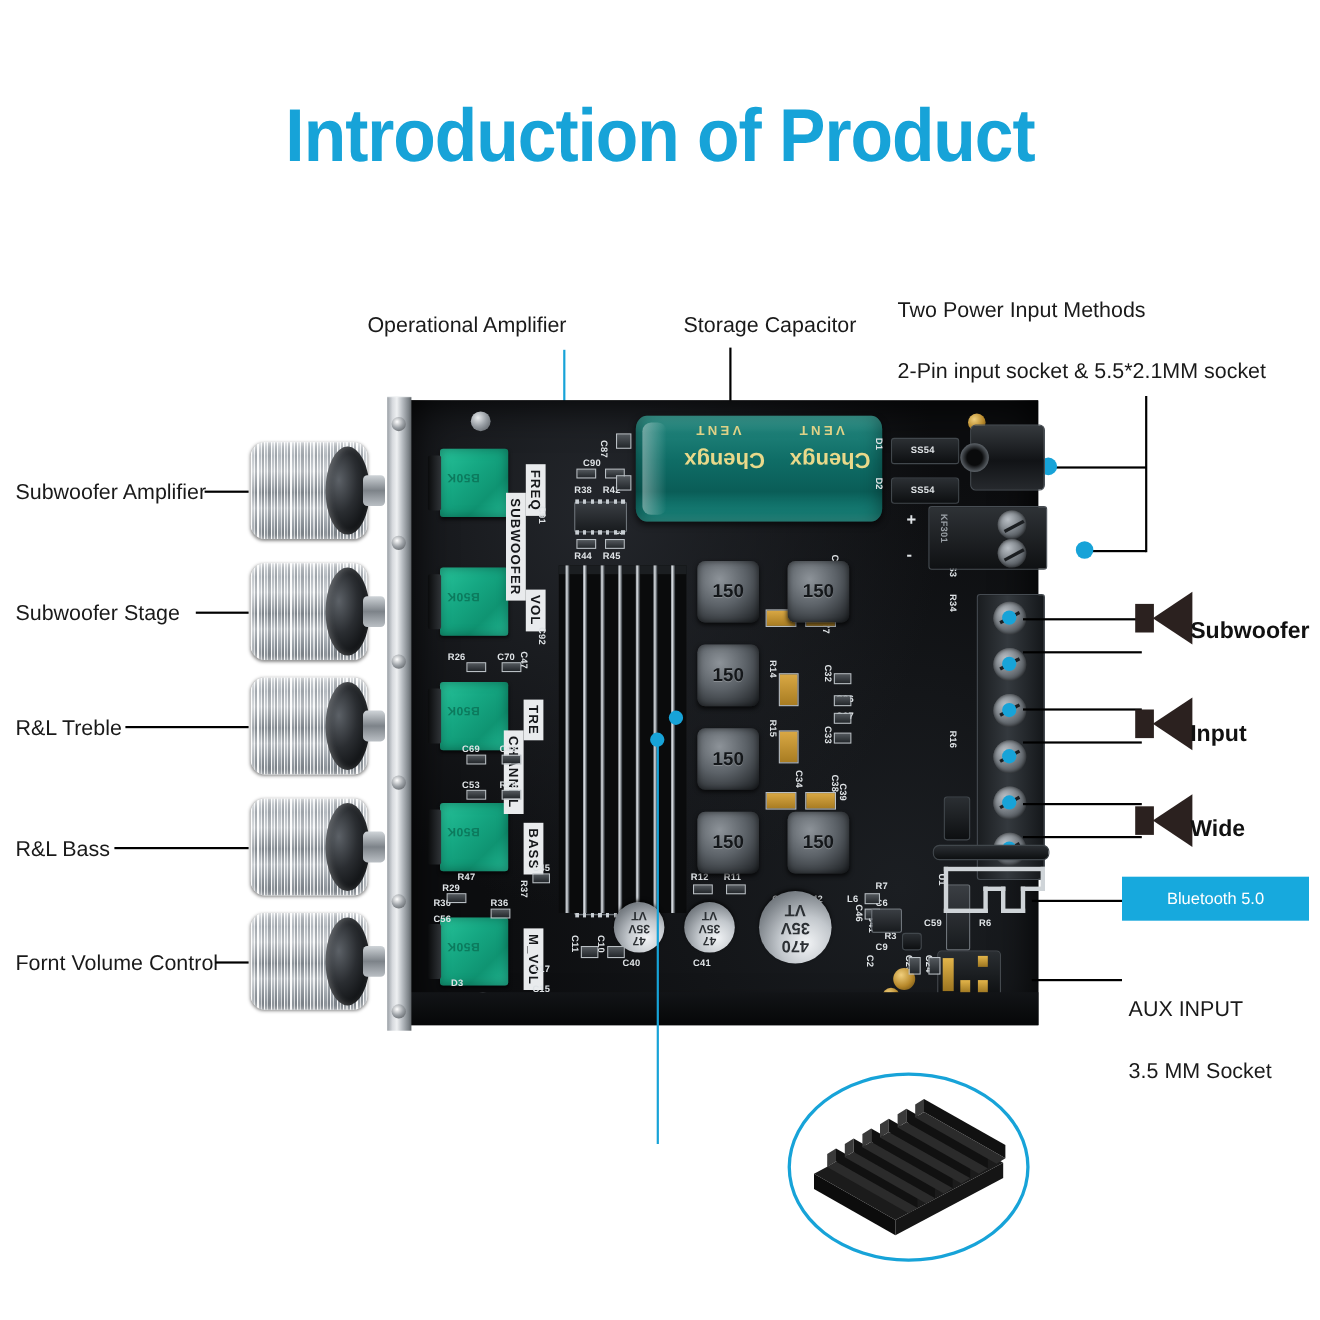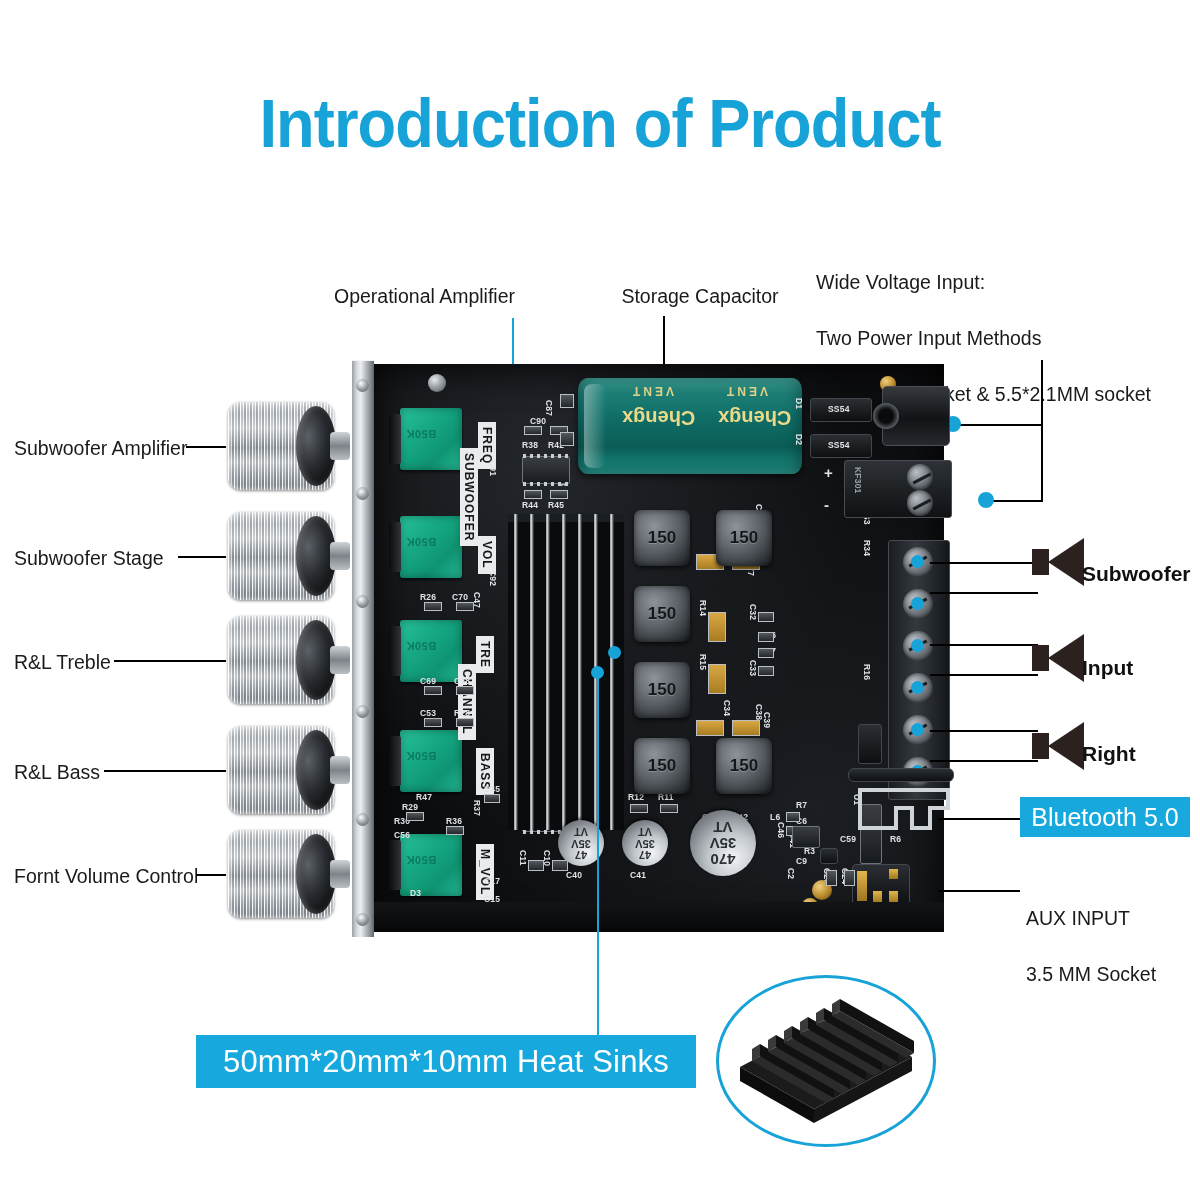--- a/index.html
+++ b/index.html
@@ -19,21 +19,21 @@
 
   
   .lineH{position:absolute;background:#000;height:2px;}
   .lineV{position:absolute;background:#000;width:2px;}
   .lineV.blue{background:#17a3d8;}
   .dot{position:absolute;width:16px;height:16px;border-radius:50%;
        background:#17a3d8;}
   .dot.sm{width:13px;height:13px;}
 
   
-  .badge{position:absolute;background:#17a9dd;color:#fff;font-size:25px;
+  .badge{position:absolute;background:#17a9dd;color:#fff;font-size:15px;
          display:flex;align-items:center;justify-content:center;}
   #heatsink-badge{font-size:31px;letter-spacing:.2px;}
 
   
   .spk{position:absolute;}
   .spk .body{position:absolute;left:0;top:11px;width:17px;height:26px;
              background:#2b211f;}
   .spk .cone{position:absolute;left:16px;top:0;width:0;height:0;
              border-top:24px solid transparent;border-bottom:24px solid transparent;
              border-right:36px solid #2b211f;}
@@ -202,21 +202,20 @@
   <div class="dot sm" style="left:465px;top:483px;"></div>
   <div class="dot sm" style="left:465px;top:600px;"></div>
 
   <div class="callout" style="left:585px;top:254px;width:230px;text-align:center;">
     <div>Storage Capacitor</div>
   </div>
   <div class="lineV" style="left:663px;top:316px;height:78px;"></div>
   <div class="dot sm" style="left:657px;top:388px;"></div>
 
   <div class="callout" style="left:816px;top:240px;width:380px;text-align:left;">
-    <div>Wide Voltage Input:</div>
     <div>Two Power Input Methods</div>
     <div>2-Pin input socket &amp; 5.5*2.1MM socket</div>
   </div>
 
   <div class="lineV" style="left:1041px;top:360px;height:142px;"></div>
   <div class="lineH" style="left:960px;top:424px;width:82px;"></div>
   <div class="lineH" style="left:988px;top:500px;width:54px;"></div>
   <div class="dot" style="left:945px;top:416px;"></div>
   <div class="dot" style="left:978px;top:492px;"></div>
 
@@ -300,21 +299,21 @@
       <div class="ref rot" style="left:126px;top:96px;">C91</div>
       <div class="ref" style="left:150px;top:136px;">R44</div>
       <div class="ref" style="left:176px;top:136px;">R45</div>
       <div class="ref" style="left:142px;top:152px;">C96</div>
       <div class="ref" style="left:142px;top:166px;">C95</div>
       <div class="ref" style="left:148px;top:190px;">R39</div>
       <div class="ref" style="left:174px;top:190px;">C93</div>
       <div class="ref rot" style="left:126px;top:206px;">C92</div>
       <div class="ref rot" style="left:196px;top:106px;">R43</div>
       <div class="ref rot" style="left:196px;top:212px;">R41</div>
-      <div class="ref" style="left:48px;top:228px;">R26</div>
+      <div class="ref" style="left:35px;top:228px;">R26</div>
       <div class="ref" style="left:80px;top:228px;">C70</div>
       <div class="ref rot" style="left:110px;top:228px;">C47</div>
       <div class="ref" style="left:148px;top:248px;">R10</div>
       <div class="ref" style="left:148px;top:272px;">C94</div>
       <div class="ref" style="left:146px;top:294px;">R25</div>
       <div class="ref" style="left:174px;top:294px;">C51</div>
       <div class="ref" style="left:146px;top:352px;">R23</div>
       <div class="ref" style="left:174px;top:352px;">C52</div>
       <div class="ref" style="left:158px;top:380px;">R24</div>
       <div class="ref" style="left:146px;top:400px;">C22</div>
@@ -578,34 +577,33 @@
       <div class="cone"></div>
   </div>
   <div class="spk-label" style="left:1082px;top:656px;">Input</div>
 
   <div class="lineH" style="left:930px;top:730px;width:108px;"></div>
   <div class="lineH" style="left:930px;top:760px;width:108px;"></div>
   <div class="spk" style="left:1032px;top:722px;width:54px;height:48px;">
     <div class="body"></div>
       <div class="cone"></div>
   </div>
-  <div class="spk-label" style="left:1082px;top:742px;">Right</div>
+  <div class="spk-label" style="left:1082px;top:742px;">Wide</div>
 
   <div class="lineH" style="left:938px;top:818px;width:82px;"></div>
   <div class="badge" id="bt-badge" style="left:1020px;top:797px;width:170px;height:40px;">Bluetooth 5.0</div>
 
   <div class="lineH" style="left:938px;top:890px;width:82px;"></div>
   <div class="callout" style="left:1026px;top:876px;width:180px;">
     <div>AUX INPUT</div>
     <div>3.5 MM Socket</div>
   </div>
 
   <div class="lineV blue" style="left:597px;top:672px;height:368px;"></div>
   <div class="dot sm" style="left:591px;top:666px;"></div>
-  <div class="badge" id="heatsink-badge" style="left:196px;top:1035px;width:500px;height:53px;">50mm*20mm*10mm Heat Sinks</div>
 
   <div id="hs-circle"></div>
   <svg id="hs-art" viewBox="0 0 190 130">
 
     <polygon points="10,72 108,20 182,62 84,114" fill="#1b1b1b"></polygon>
     <polygon points="10,72 10,86 84,128 84,114" fill="#0c0c0c"></polygon>
     <polygon points="84,114 84,128 182,76 182,62" fill="#151515"></polygon>
 
     <g>
       <polygon points="22,66 30,61 104,103 96,108" fill="#2b2b2b"></polygon>

